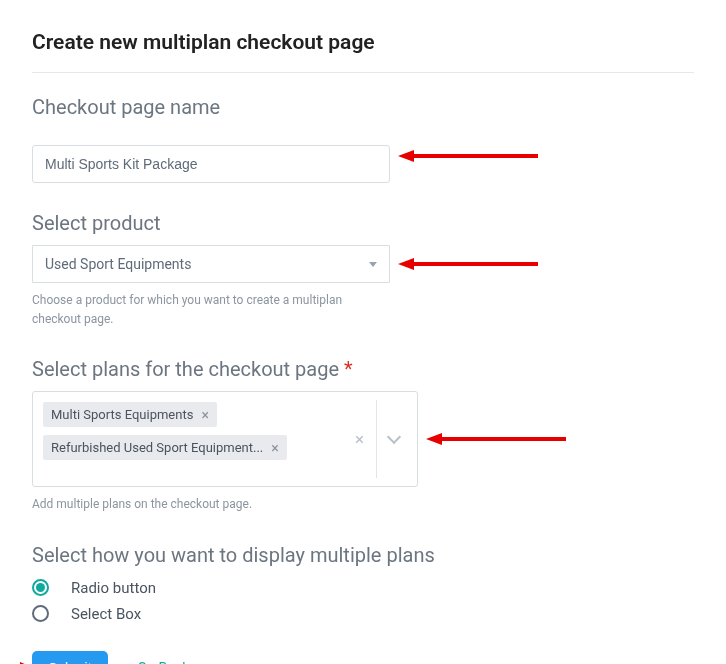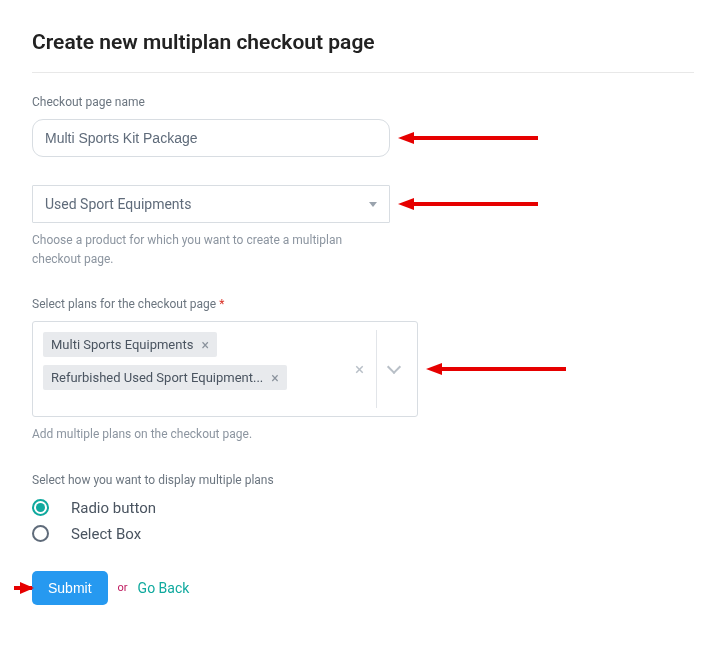--- a/index.html
+++ b/index.html
@@ -15,37 +15,38 @@
       font-weight: 600;
       color: #222;
       padding-bottom: 18px;
       margin-bottom: 22px;
       border-bottom: 1px solid #e8e8e8;
     }
     .field-group {
       margin-bottom: 28px;
     }
     .field-label {
-      font-size: 12px;
+      font-size: 20px;
       color: #6c7680;
       margin-bottom: 10px;
       display: block;
     }
     .required-mark {
       color: #d93025;
     }
     .text-input {
       width: 358px;
       height: 38px;
       padding: 8px 12px;
       font-size: 14px;
       color: #5f6b7a;
       border: 1px solid #d8dde2;
-      border-radius: 11px;
+      border-radius: 3px;
       outline: none;
+      margin-top: 16px;
     }
     .select-wrap {
       width: 358px;
       height: 38px;
       border: 1px solid #d8dde2;
       border-radius: 1px;
       display: flex;
       align-items: center;
       padding: 0 12px;
       justify-content: space-between;
@@ -251,20 +252,21 @@
   <div class="input-row">
     <input type="text" class="text-input" value="Multi Sports Kit Package" style="">
     <div class="arrow-annot">
       <div class="arrow-head"></div>
         <div class="arrow-line"></div>
     </div>
   </div>
 </div>
 
 <div class="field-group">
+  <label class="field-label">Select product</label>
   <div class="input-row">
     <div class="select-wrap">
       <span class="select-text">Used Sport Equipments</span>
       <span class="caret-icon"></span>
     </div>
     <div class="arrow-annot">
       <div class="arrow-head"></div>
         <div class="arrow-line"></div>
     </div>
   </div>

